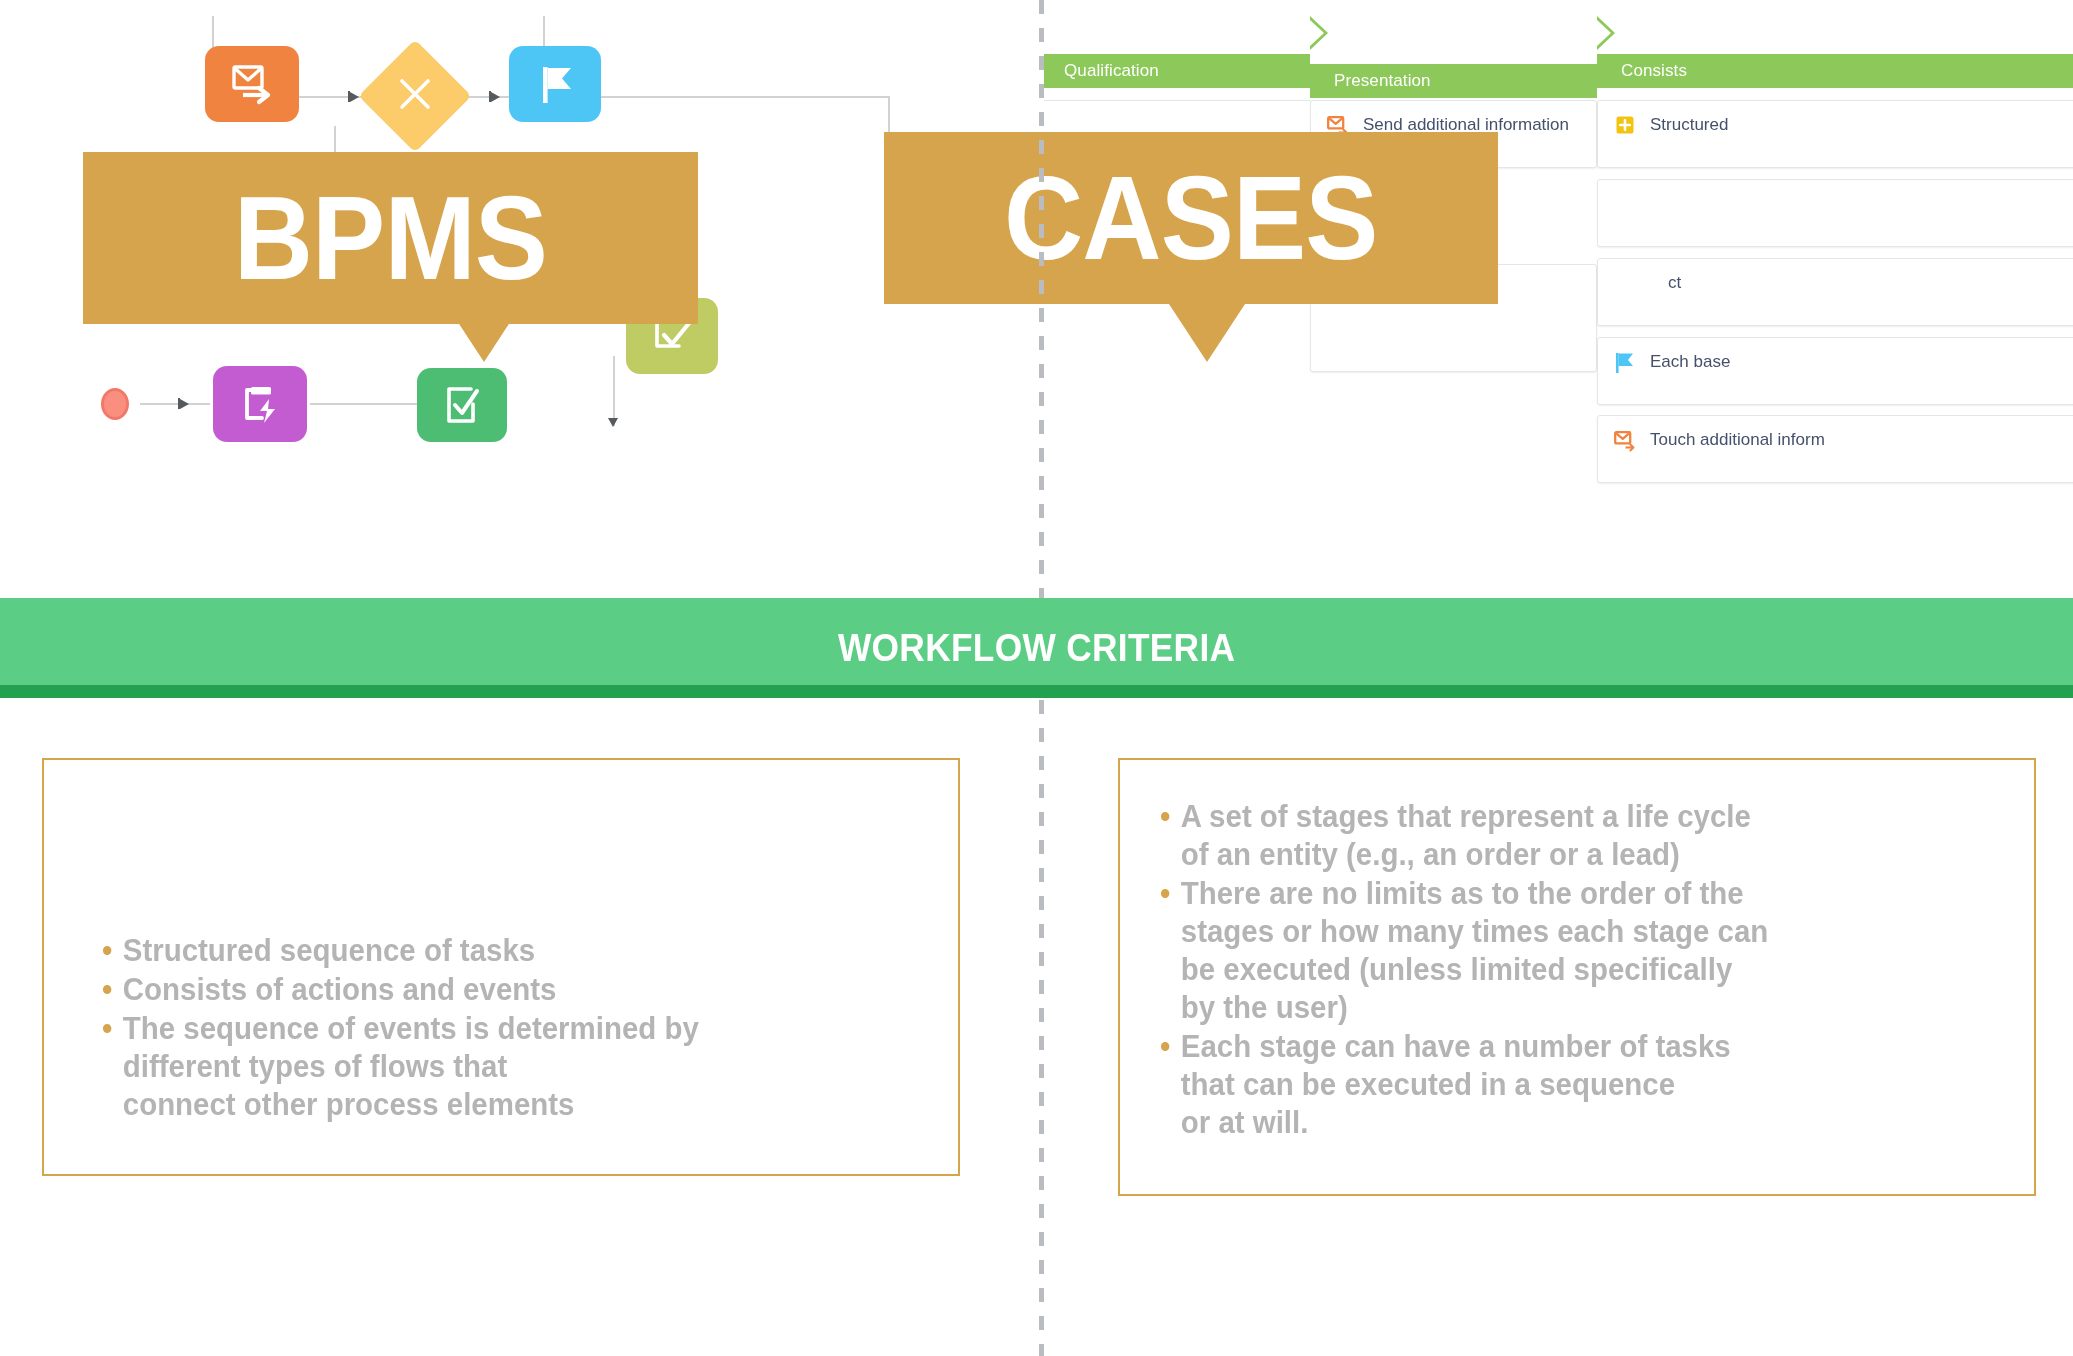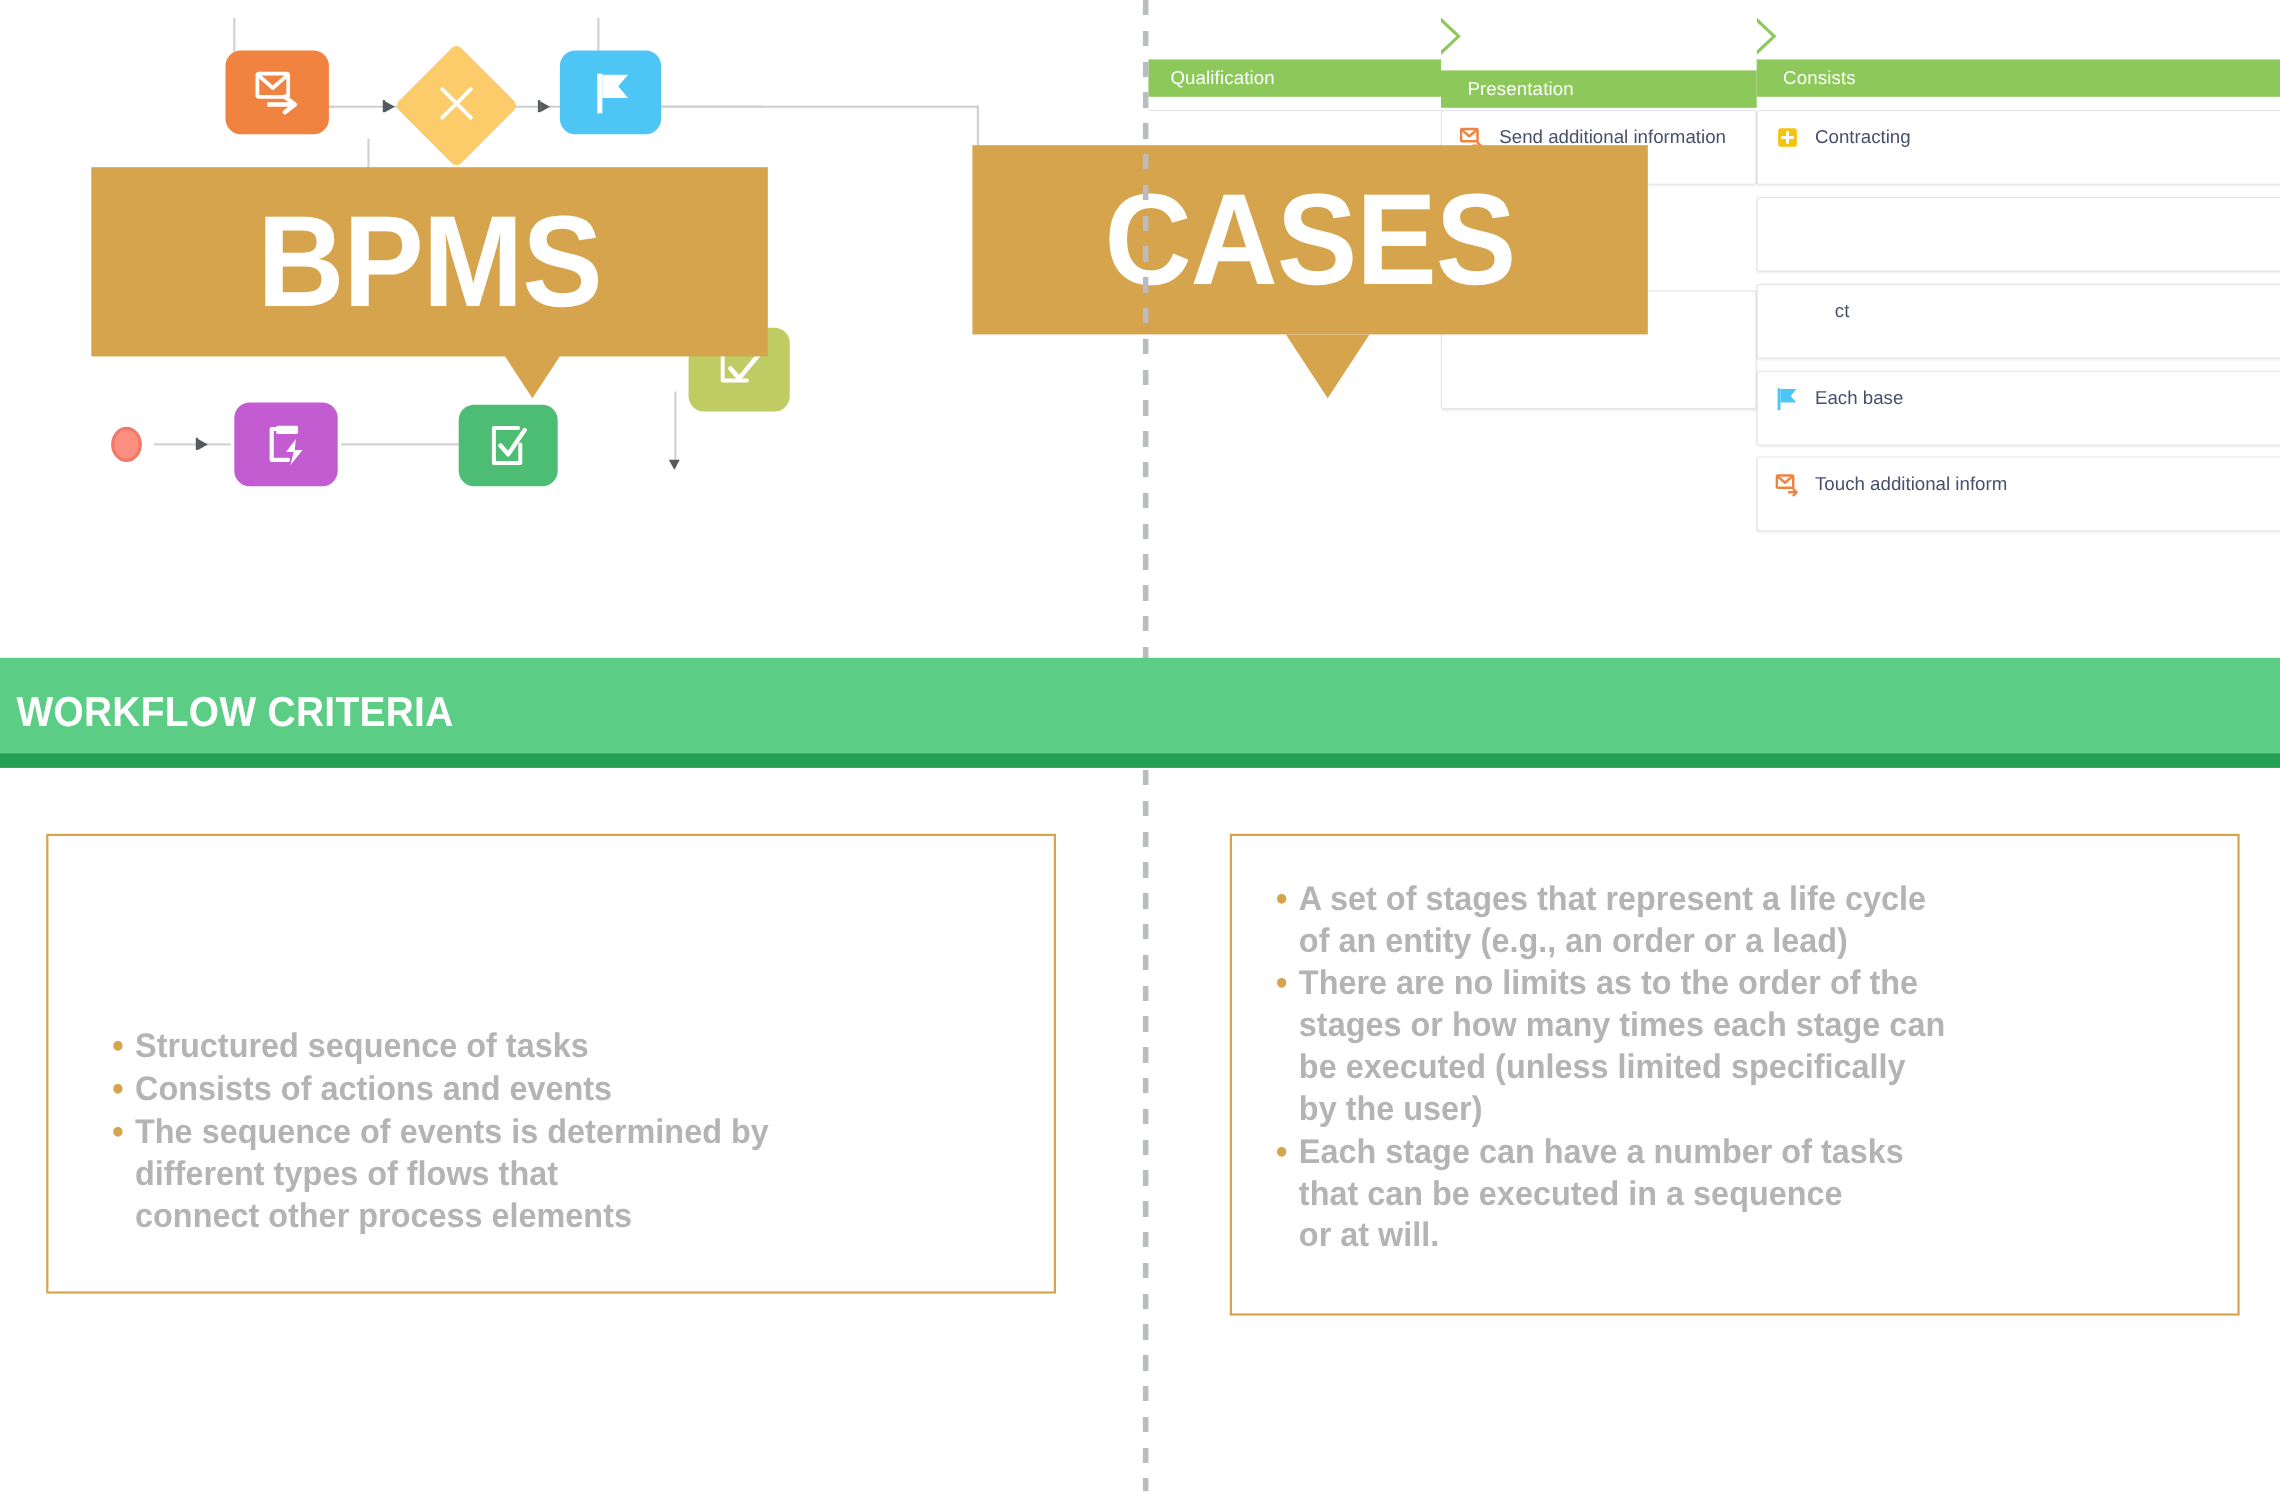--- a/index.html
+++ b/index.html
@@ -191,21 +191,21 @@
   .banner {
     position: absolute;
     left: 0;
     top: 598px;
     width: 2073px;
     height: 100px;
     background: #5ccd84;
     z-index: 40;
     display: flex;
     align-items: center;
-    justify-content: flex-start;
+    justify-content: center;
   }
   .banner .banner-text {
     color: #ffffff;
     font-family: "Liberation Sans", sans-serif;
     font-weight: bold;
     font-size: 38px;
     letter-spacing: .3px;
     transform: scaleX(0.93);
   }
   .banner .banner-stripe {
@@ -411,21 +411,21 @@
         <span class="task-label">Call</span>
       </div>
 
       <div class="task-card" style="left:553px; top:84px; width:480px; height:68px;">
         <span class="task-icon">
           <svg width="20" height="20" viewBox="0 0 20 20">
             <rect x="1.5" y="1.5" width="17" height="17" rx="2.6" fill="#f2c40f"></rect>
             <path d="M10 5.2 V14.8 M5.2 10 H14.8" stroke="#ffffff" stroke-width="2.6" stroke-linecap="round"></path>
           </svg>
         </span>
-        <span class="task-label">Contracting</span>
+        <span class="task-label">Structured</span>
       </div>
       <div class="task-card" style="left:553px; top:163px; width:480px; height:68px;"></div>
       <div class="task-card" style="left:553px; top:242px; width:480px; height:68px;">
         <span class="task-label" style="margin-left:70px;">ct</span>
       </div>
       <div class="task-card" style="left:553px; top:321px; width:480px; height:68px;">
         <span class="task-icon">
           <svg width="20" height="22" viewBox="0 0 20 22">
             <rect x="1" y="1" width="2.6" height="20" fill="#4ec6f5"></rect>
             <path d="M3.6 1.6 H18 L13 8 L18 14 H3.6 Z" fill="#4ec6f5"></path>

